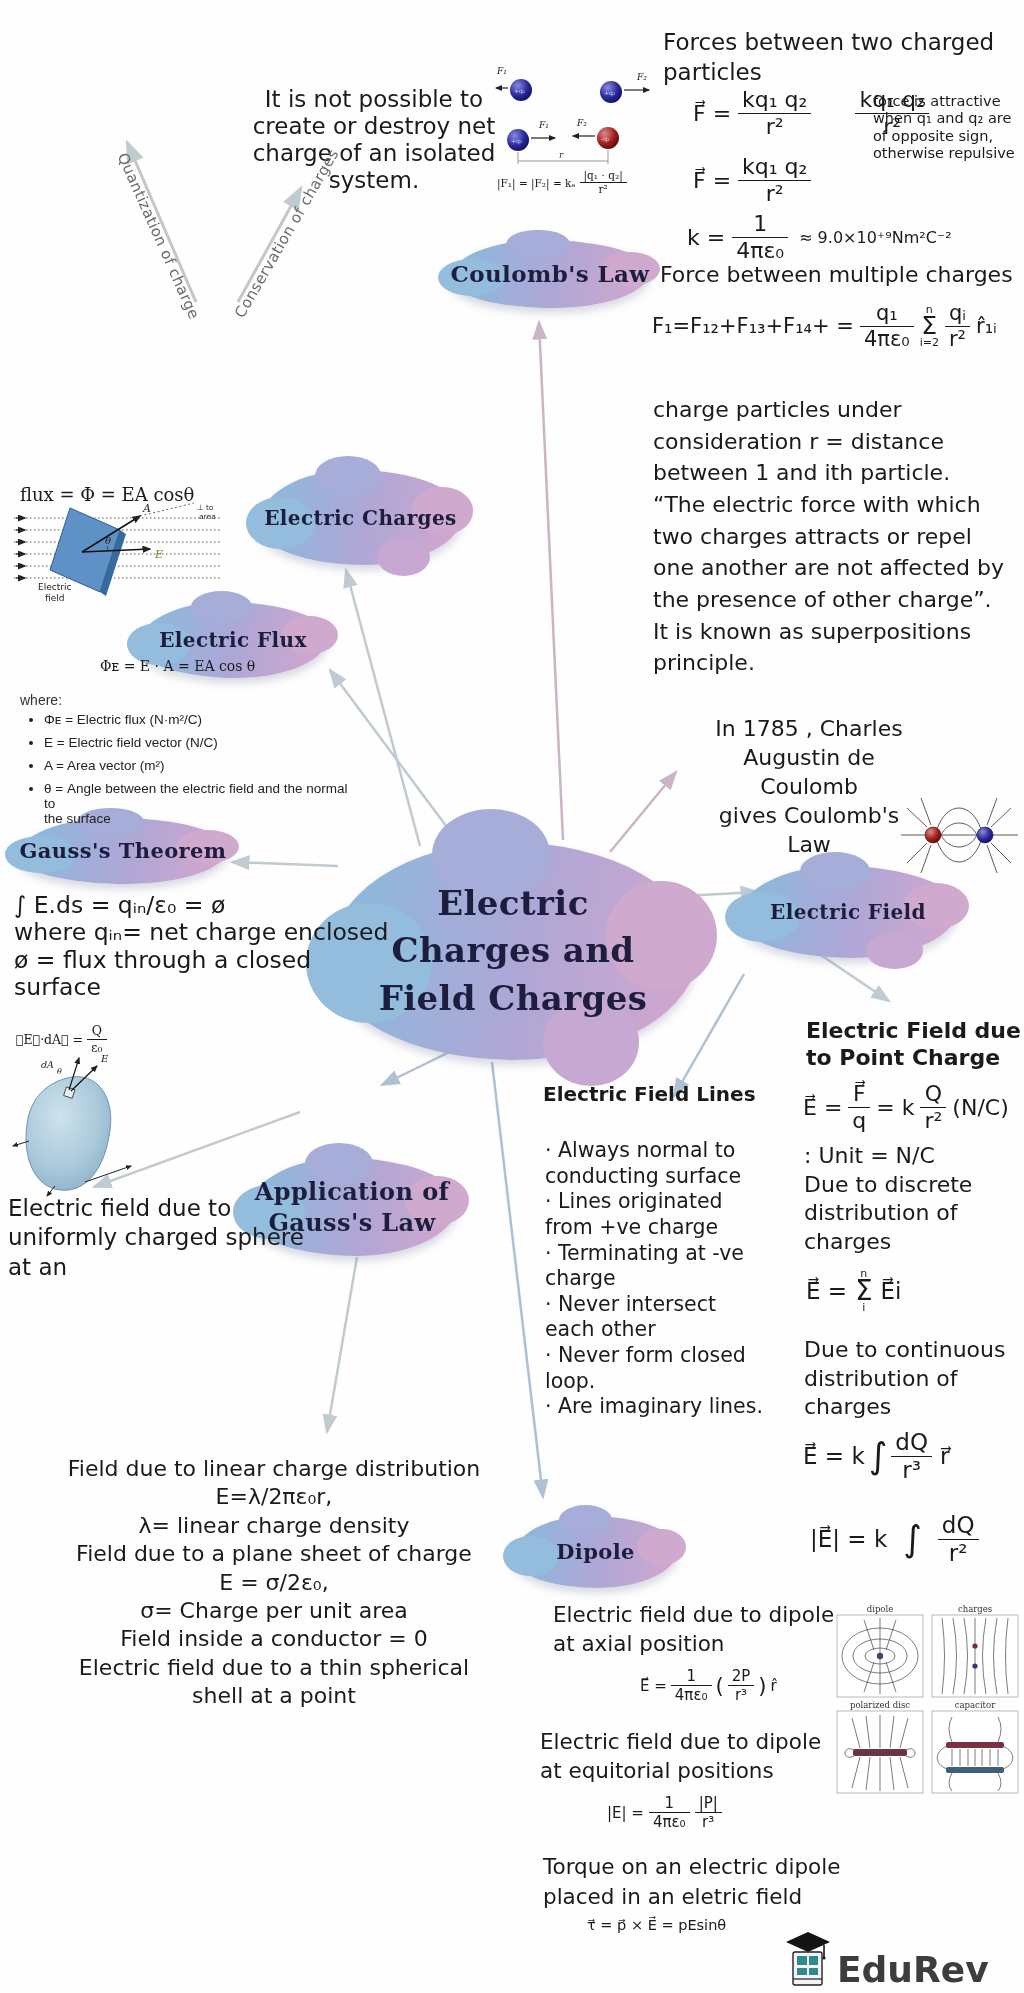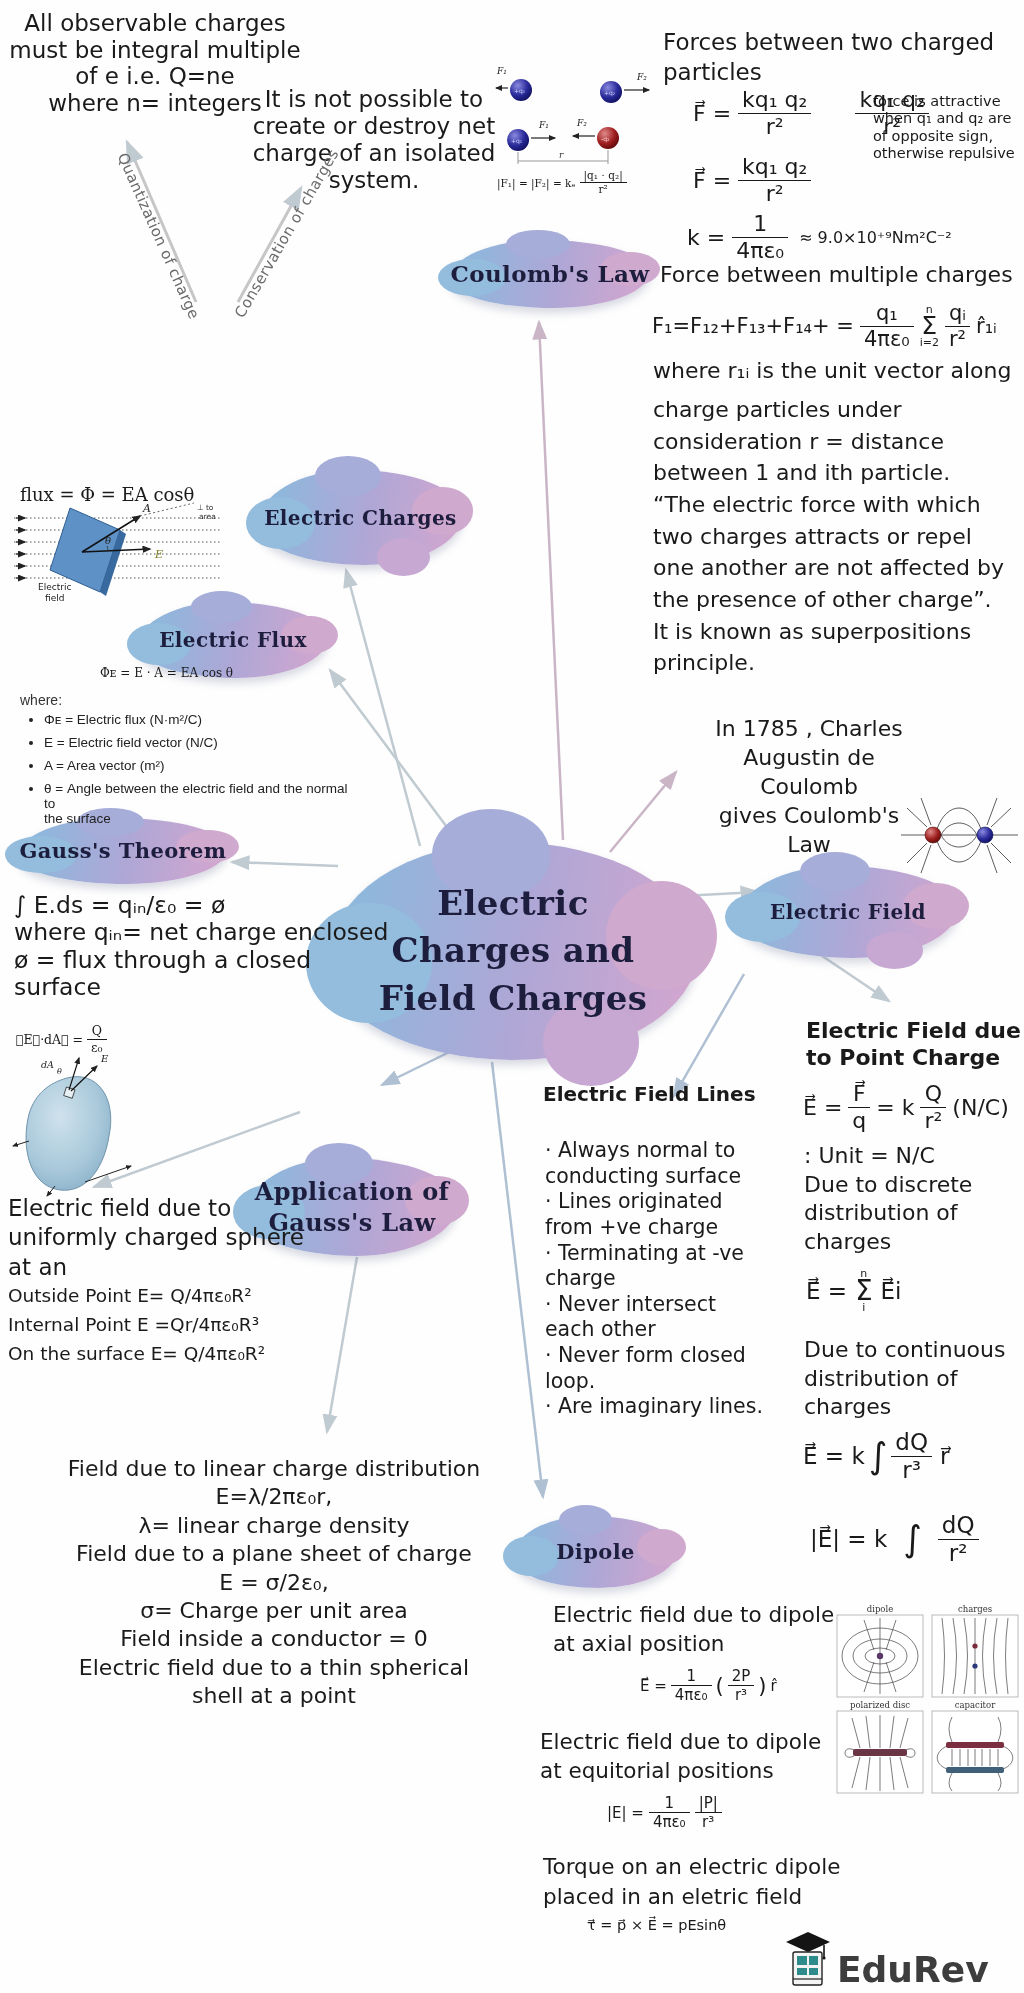--- a/index.html
+++ b/index.html
@@ -64,24 +64,20 @@
     <line x1="338" y1="866" x2="232" y2="862" stroke="#c0cad1" stroke-width="2.5" marker-end="url(#ah-g)"></line>
     <line x1="643" y1="898" x2="758" y2="892" stroke="#c0cad1" stroke-width="2.5" marker-end="url(#ah-g)"></line>
     <line x1="474" y1="1040" x2="382" y2="1085" stroke="#afc0d3" stroke-width="2.5" marker-end="url(#ah-b)"></line>
     <line x1="744" y1="974" x2="674" y2="1096" stroke="#afc0d3" stroke-width="2.5" marker-end="url(#ah-b)"></line>
     <line x1="803" y1="943" x2="889" y2="1001" stroke="#c0cad1" stroke-width="2.5" marker-end="url(#ah-g)"></line>
     <line x1="300" y1="1112" x2="94" y2="1187" stroke="#c0cad1" stroke-width="2.5" marker-end="url(#ah-g)"></line>
     <line x1="357" y1="1257" x2="327" y2="1432" stroke="#c0cad1" stroke-width="2.5" marker-end="url(#ah-g)"></line>
     <line x1="492" y1="1062" x2="543" y2="1497" stroke="#afc0d3" stroke-width="2.5" marker-end="url(#ah-b)"></line>
   </svg>
 
-  <div class="t c" style="left:2px;top:10px;width:306px;font-size:23px;line-height:1.16;">All observable charges
-must be integral multiple
-of e i.e. Q=ne
-where n= integers</div>
   <div class="t c" style="left:243px;top:86px;width:262px;font-size:23px;line-height:1.18;">It is not possible to
 create or destroy net
 charge of an isolated
 system.</div>
   <span class="rot" style="left:130px;top:150px;transform:rotate(66deg);">Quantization of charge</span>
   <span class="rot" style="left:231px;top:312px;transform:rotate(-60deg);">Conservation of charges</span>
 
   <svg width="172" height="120" style="position:absolute;left:495px;top:48px;">
     <defs>
       <radialGradient id="gB" cx="35%" cy="30%" r="75%">
@@ -168,21 +164,20 @@
         <span class="s-top">n</span>
         <span class="s-mid">Σ</span>
         <span class="s-bot">i=2</span>
       </span>
     <span class="frac">
         <span class="top">qᵢ</span>
         <span class="bot">r²</span>
       </span>
     <span>r̂₁ᵢ</span>
   </div>
-  <div class="t" style="left:653px;top:357px;font-size:22px;">where r₁ᵢ is the unit vector along</div>
   <div class="t" style="left:653px;top:394px;width:374px;font-size:22px;line-height:1.44;">charge particles  under
 consideration r = distance
 between 1 and ith particle.
 “The electric force with which
 two charges attracts or repel
 one another are not affected by
 the presence of other charge”.
 It is known as superpositions
 principle.</div>
   <div class="t c" style="left:700px;top:714px;width:218px;font-size:22px;line-height:1.32;">In 1785 , Charles
@@ -292,21 +287,21 @@
   <div class="cloud" style="left:328px;top:842px;width:370px;height:218px;border-radius:48% 52% 50% 50% / 55% 50% 50% 45%;">
     <span class="bump bp1"></span>
       <span class="bump bp2"></span>
       <span class="bump bp3"></span>
       <span class="bump bp4"></span>
     <span class="cloud-text" style="font-size:34px;line-height:1.4;">Electric
 Charges and
 Field Charges</span>
   </div>
 
-  <div class="fx serif" style="left:100px;top:658px;font-size:12px;margin-top:8px;">Φᴇ = E · A = EA cos θ</div>
+  <div class="fx serif" style="left:100px;top:658px;font-size:14px;">Φᴇ = E · A = EA cos θ</div>
   <div class="t" style="left:20px;top:692px;font-size:14px;color:#333;font-family:'Liberation Sans',sans-serif;">where:</div>
   <ul class="flux-list" style="left:28px;top:712px;width:310px;font-size:13.5px;">
     <li>Φᴇ = Electric flux (N·m²/C)</li>
     <li>E = Electric field vector (N/C)</li>
     <li>A = Area vector (m²)</li>
     <li>θ = Angle between the electric field and the normal to
 the surface</li>
   </ul>
 
   <div class="t" style="left:14px;top:892px;font-size:23.5px;line-height:1.17;">∫ E.ds = qᵢₙ/ε₀ = ø
@@ -336,23 +331,20 @@
     <text x="52" y="28" font-size="8" font-style="italic" font-family="DejaVu Serif,serif" fill="#222">θ</text>
     <text x="96" y="16" font-size="10" font-style="italic" font-family="DejaVu Serif,serif" fill="#222">E</text>
     <line x1="50" y1="140" x2="42" y2="150" stroke="#222" stroke-width="1" marker-end="url(#ah-k)"></line>
     <line x1="80" y1="136" x2="126" y2="120" stroke="#222" stroke-width="1" marker-end="url(#ah-k)"></line>
     <line x1="24" y1="95" x2="8" y2="100" stroke="#222" stroke-width="1" marker-end="url(#ah-k)"></line>
   </svg>
 
   <div class="t" style="left:8px;top:1194px;font-size:23px;line-height:1.28;">Electric field due to
 uniformly charged sphere
 at an</div>
-  <div class="t" style="left:8px;top:1282px;font-size:18.5px;line-height:1.56;">Outside Point E= Q/4πε₀R²
-Internal Point E =Qr/4πε₀R³
-On the surface E= Q/4πε₀R²</div>
   <div class="t c" style="left:38px;top:1455px;width:472px;font-size:22px;line-height:1.29;">Field due to linear charge distribution
 E=λ/2πε₀r,
 λ= linear charge density
 Field due to a plane sheet of charge
 E = σ/2ε₀,
 σ= Charge per unit area
 Field inside a conductor = 0
 Electric field due to  a thin spherical
 shell at a point</div>
 

